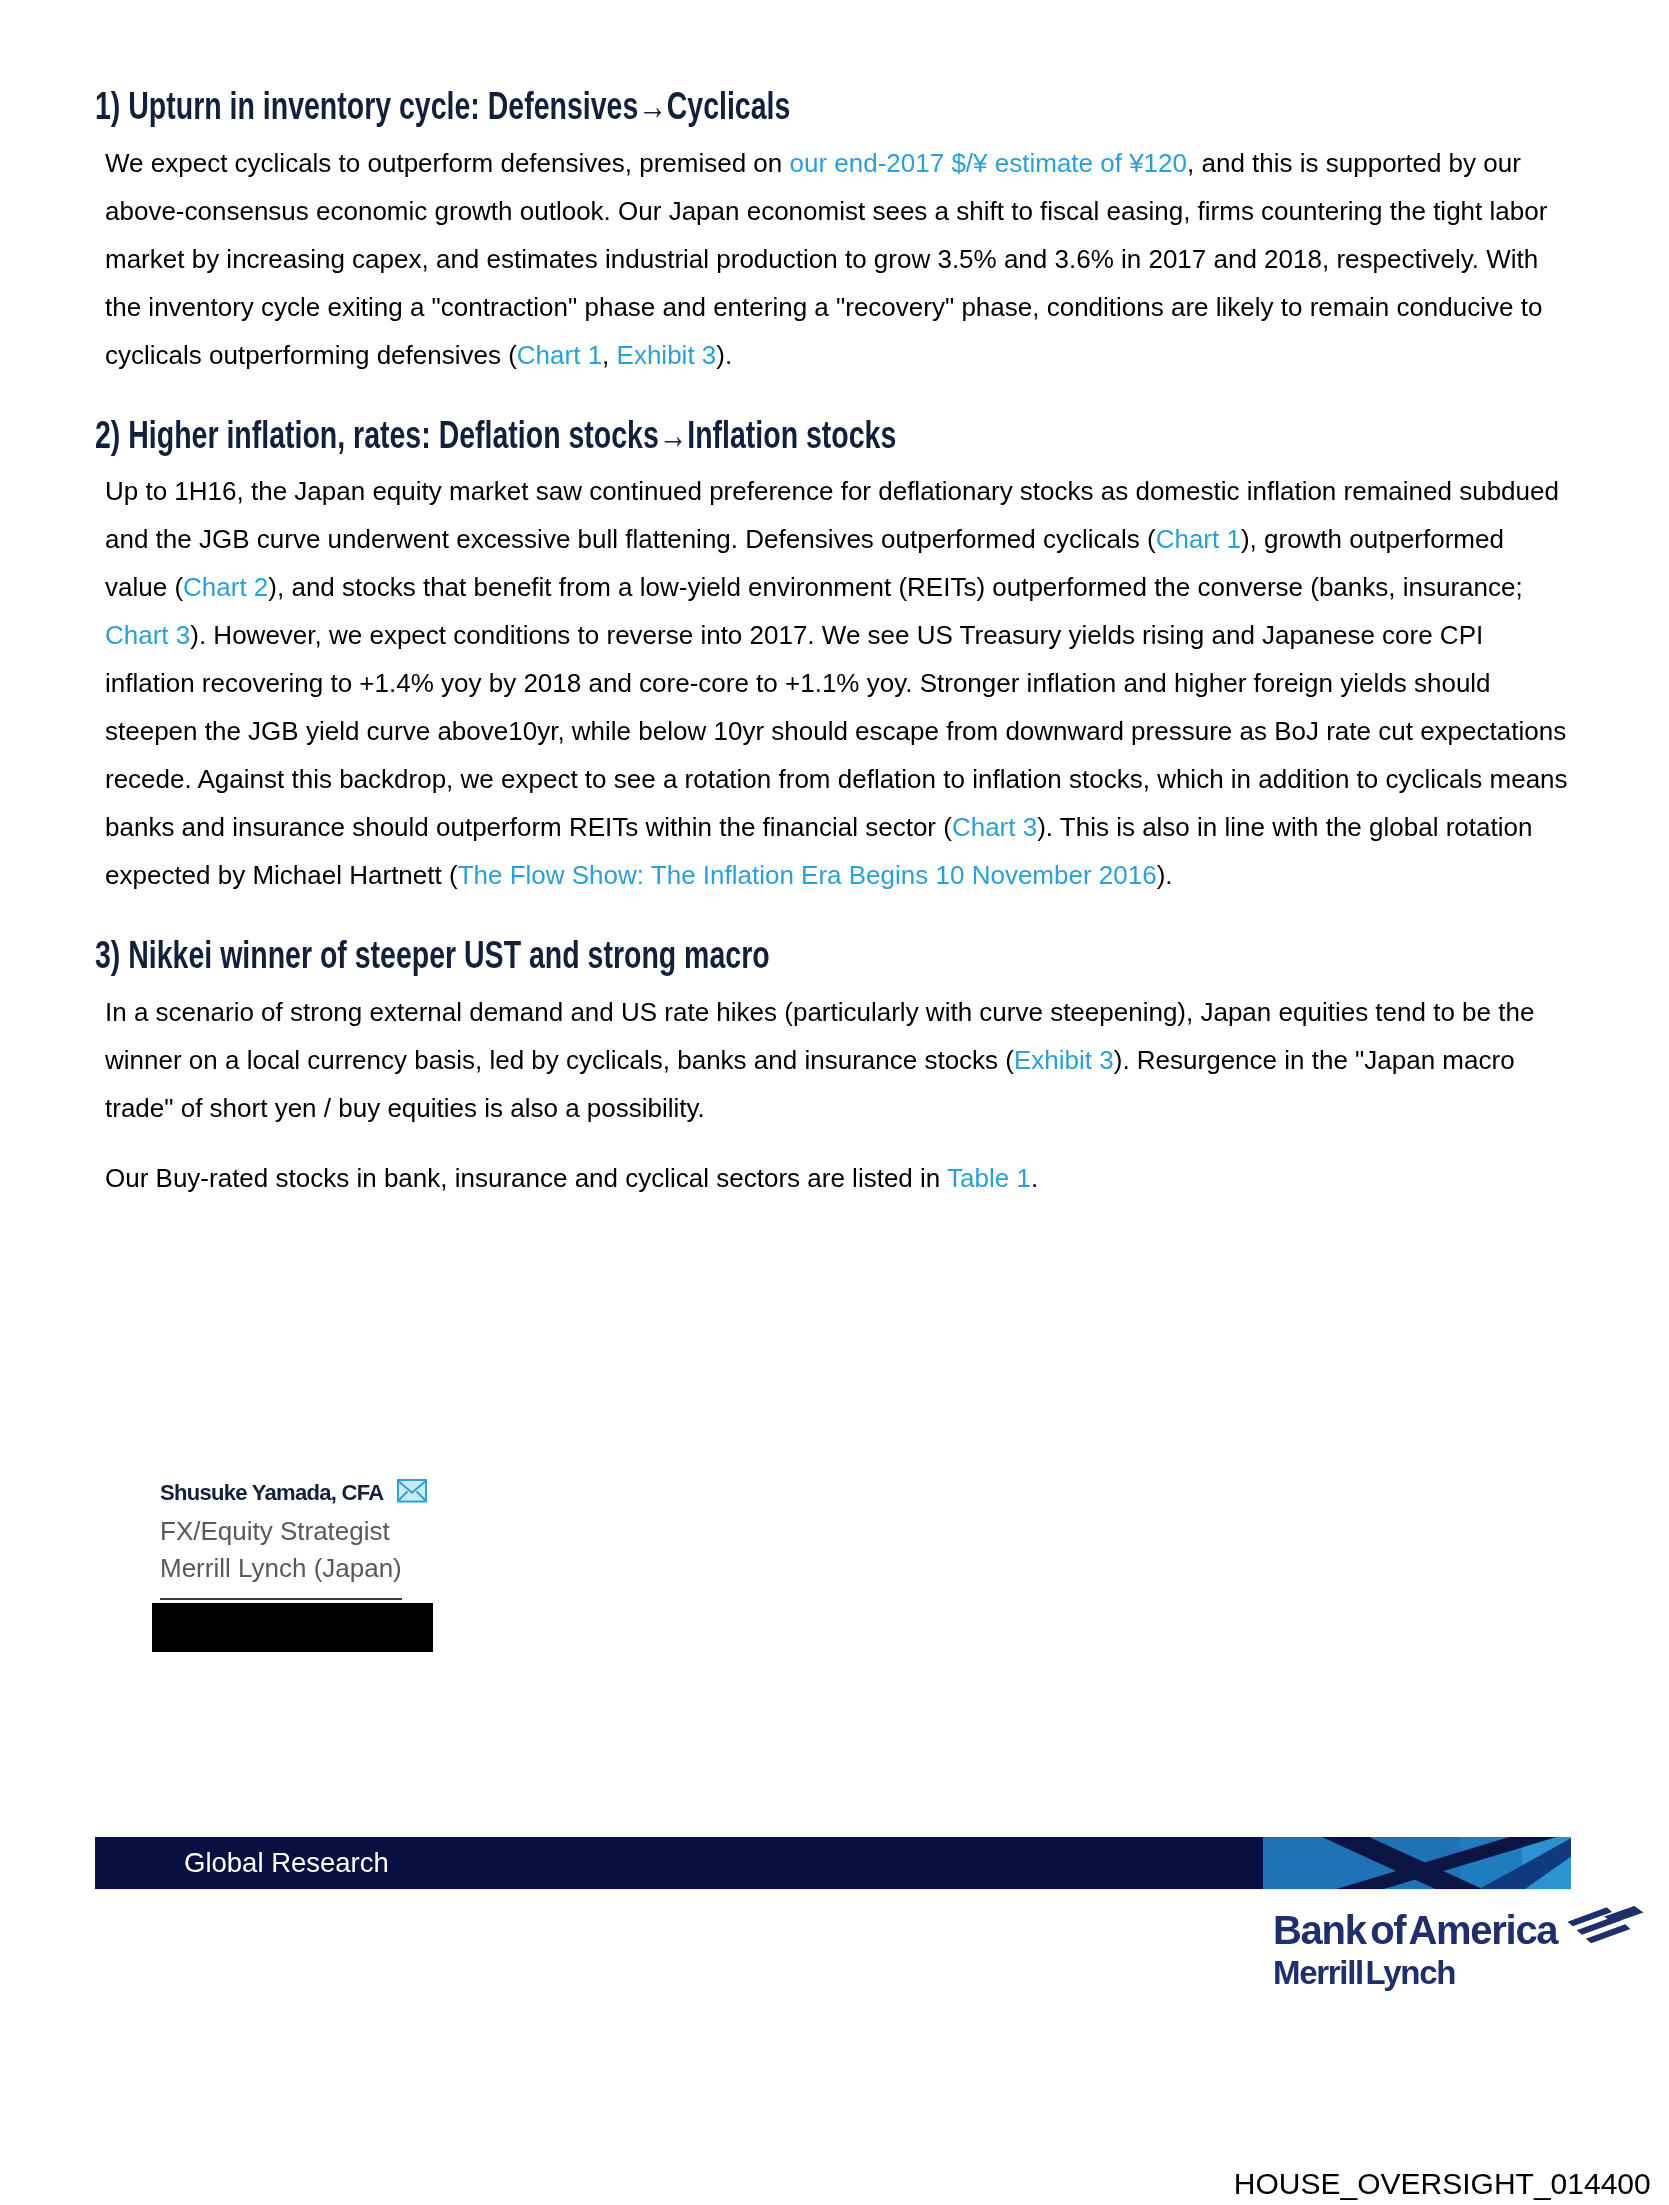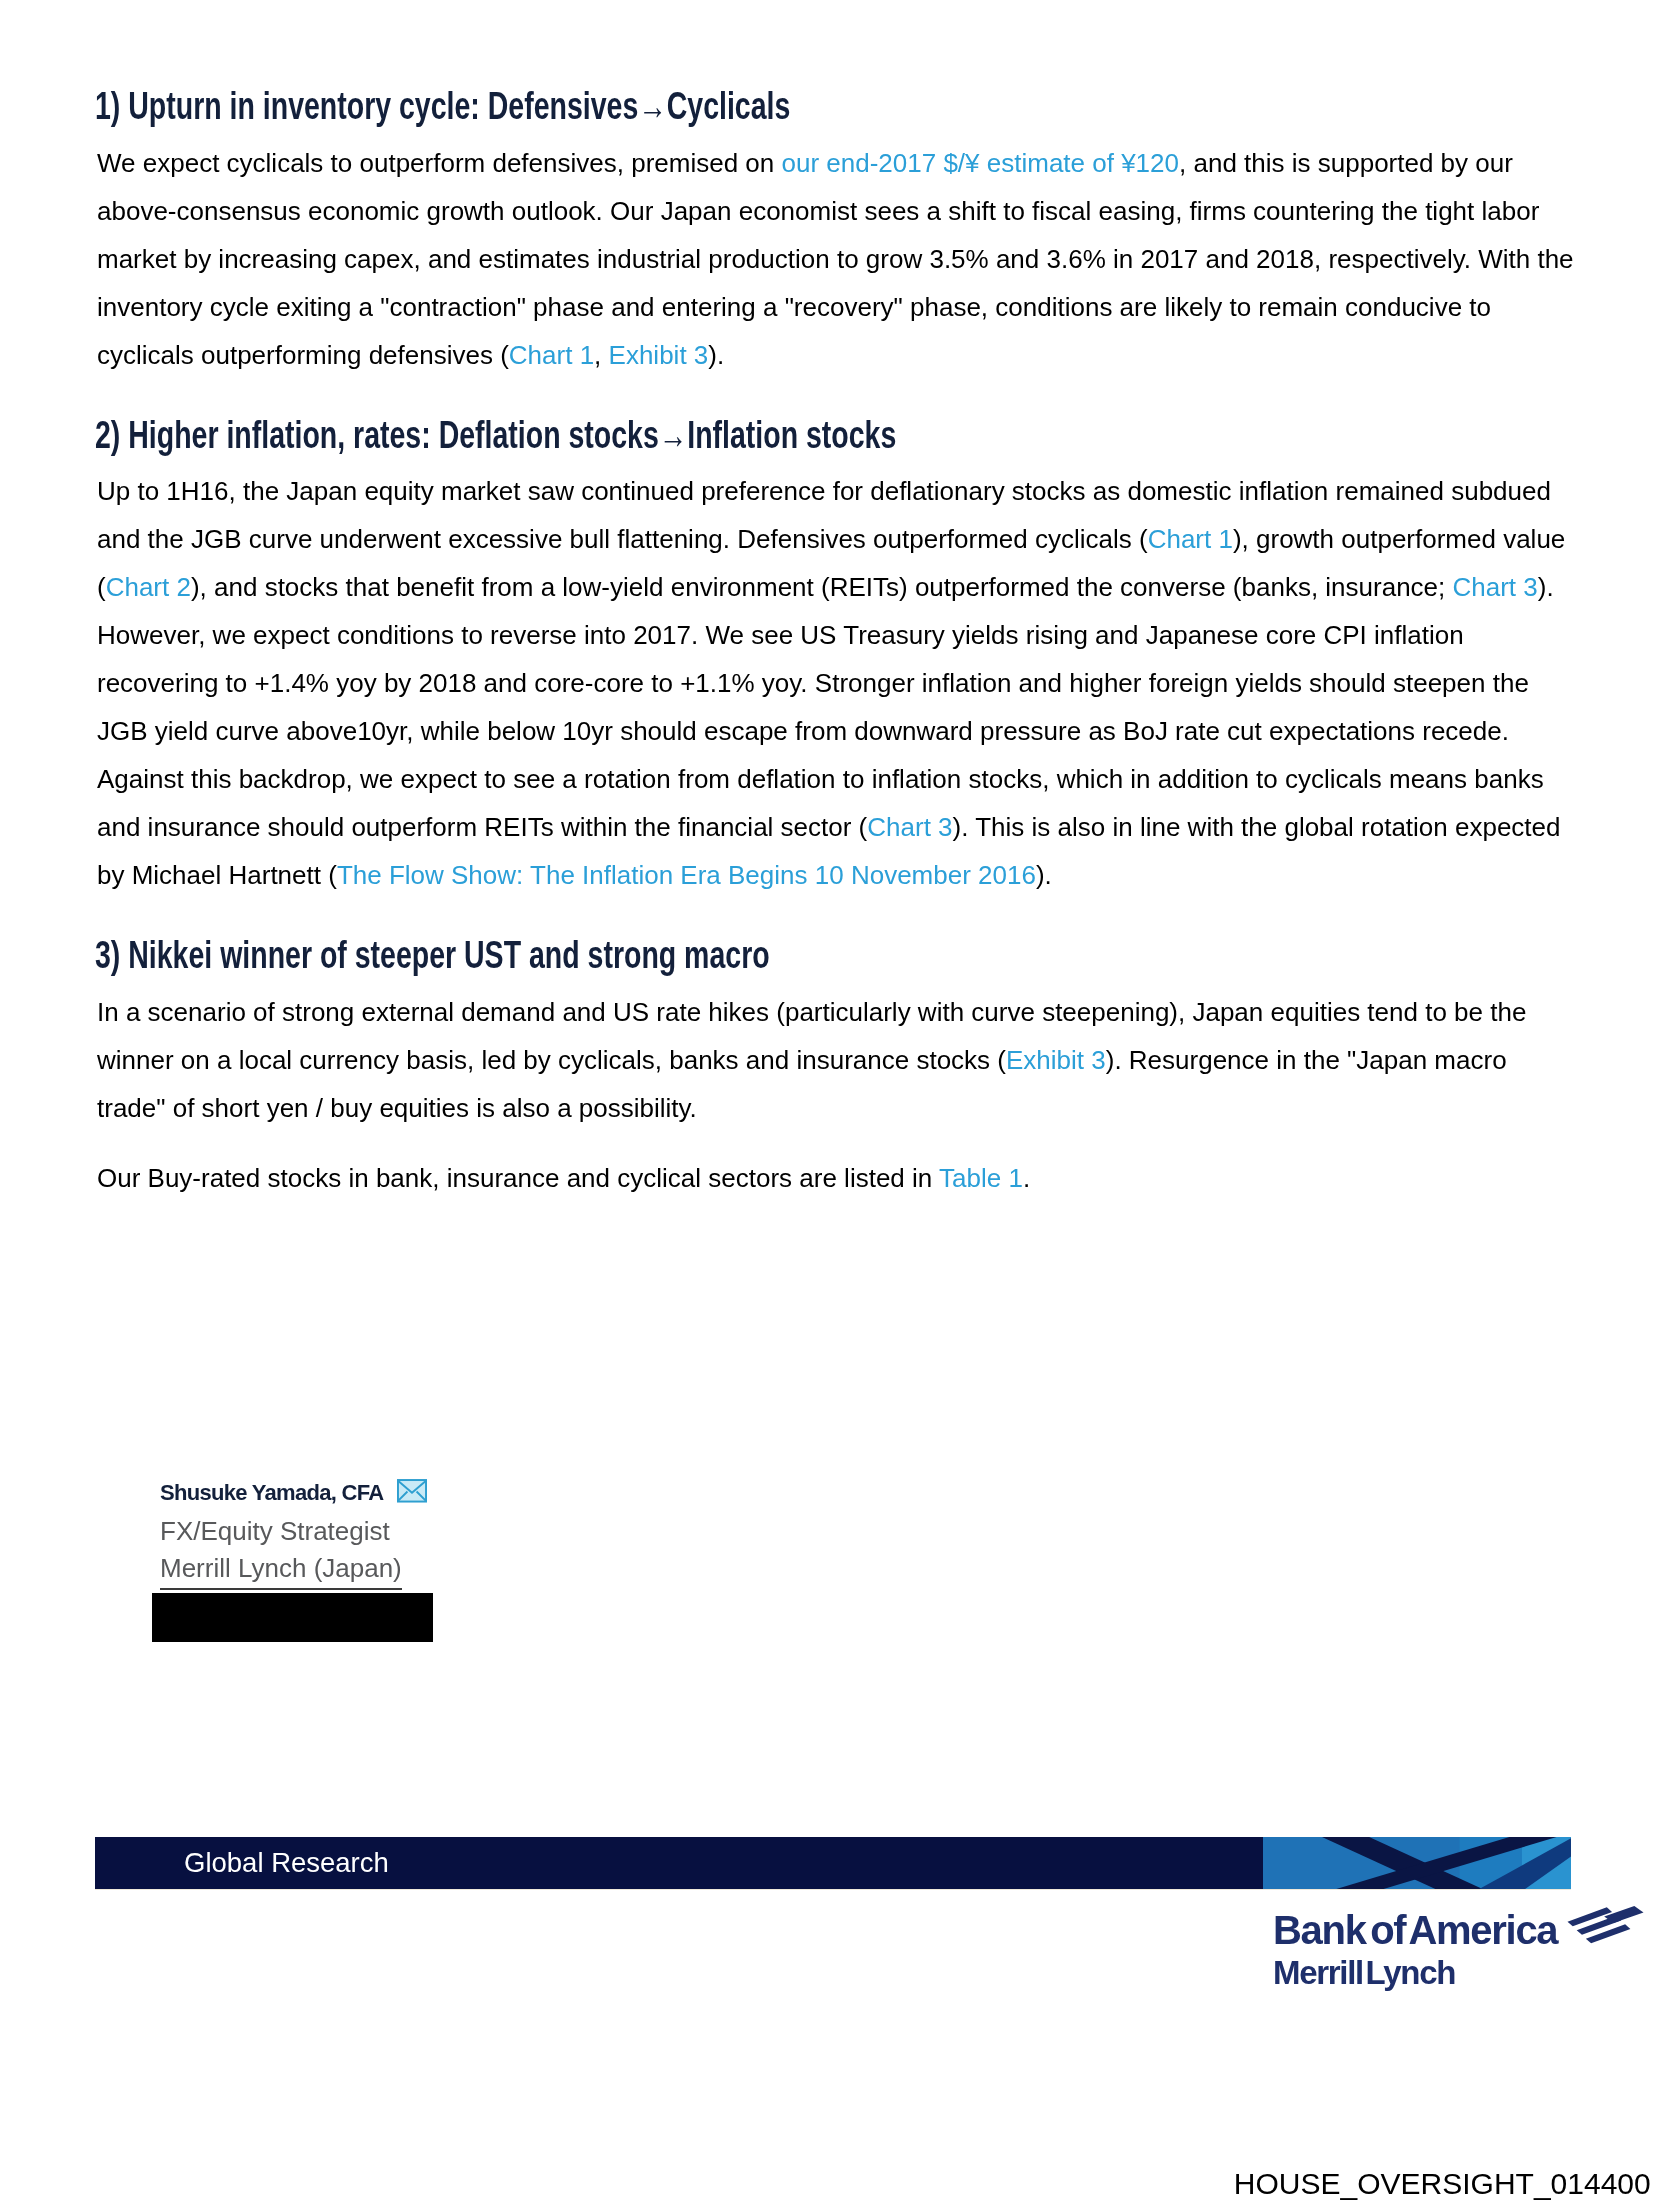--- a/index.html
+++ b/index.html
@@ -21,39 +21,39 @@
   .content{
     position:absolute;left:95px;top:85px;width:1486px;
   }
   h2.sec-heading{
     font-size:38px;font-weight:bold;color:var(--heading);
     margin:35px 0 10.5px 0;line-height:43px;white-space:nowrap;
     transform:scaleX(0.75);transform-origin:left center;
   }
   section:first-child h2.sec-heading{margin-top:0;}
   p.body-text{
-    font-size:26px;line-height:48px;color:#000000;margin:2px;
+    font-size:26px;line-height:48px;color:#000000;margin:10px;
     text-align:left;
   }
   p.closing{margin-top:22px;}
   .doclink{color:var(--link);cursor:pointer;}
   
   .author{
     position:absolute;left:160px;top:1473px;
     font-size:26px;color:var(--muted);line-height:37px;
   }
   .author-name{
     font-size:22px;font-weight:bold;color:var(--heading);
     letter-spacing:-0.7px;
   }
   .mail-icon{display:inline-block;vertical-align:-2.6px;margin-left:13px;}
   .author-company{
     display:inline-block;
     border-bottom:2px solid #3a3a3a;
-    padding-bottom:1px;
+    padding-bottom:11px;
   }
   .redaction{
     width:281px;height:49px;background:#000000;
     margin:3.9px 0 0 -7.9px;
   }
   
   .banner{
     position:absolute;left:95px;top:1837px;width:1476px;height:52px;
     display:flex;align-items:center;
     background:var(--banner-navy);

